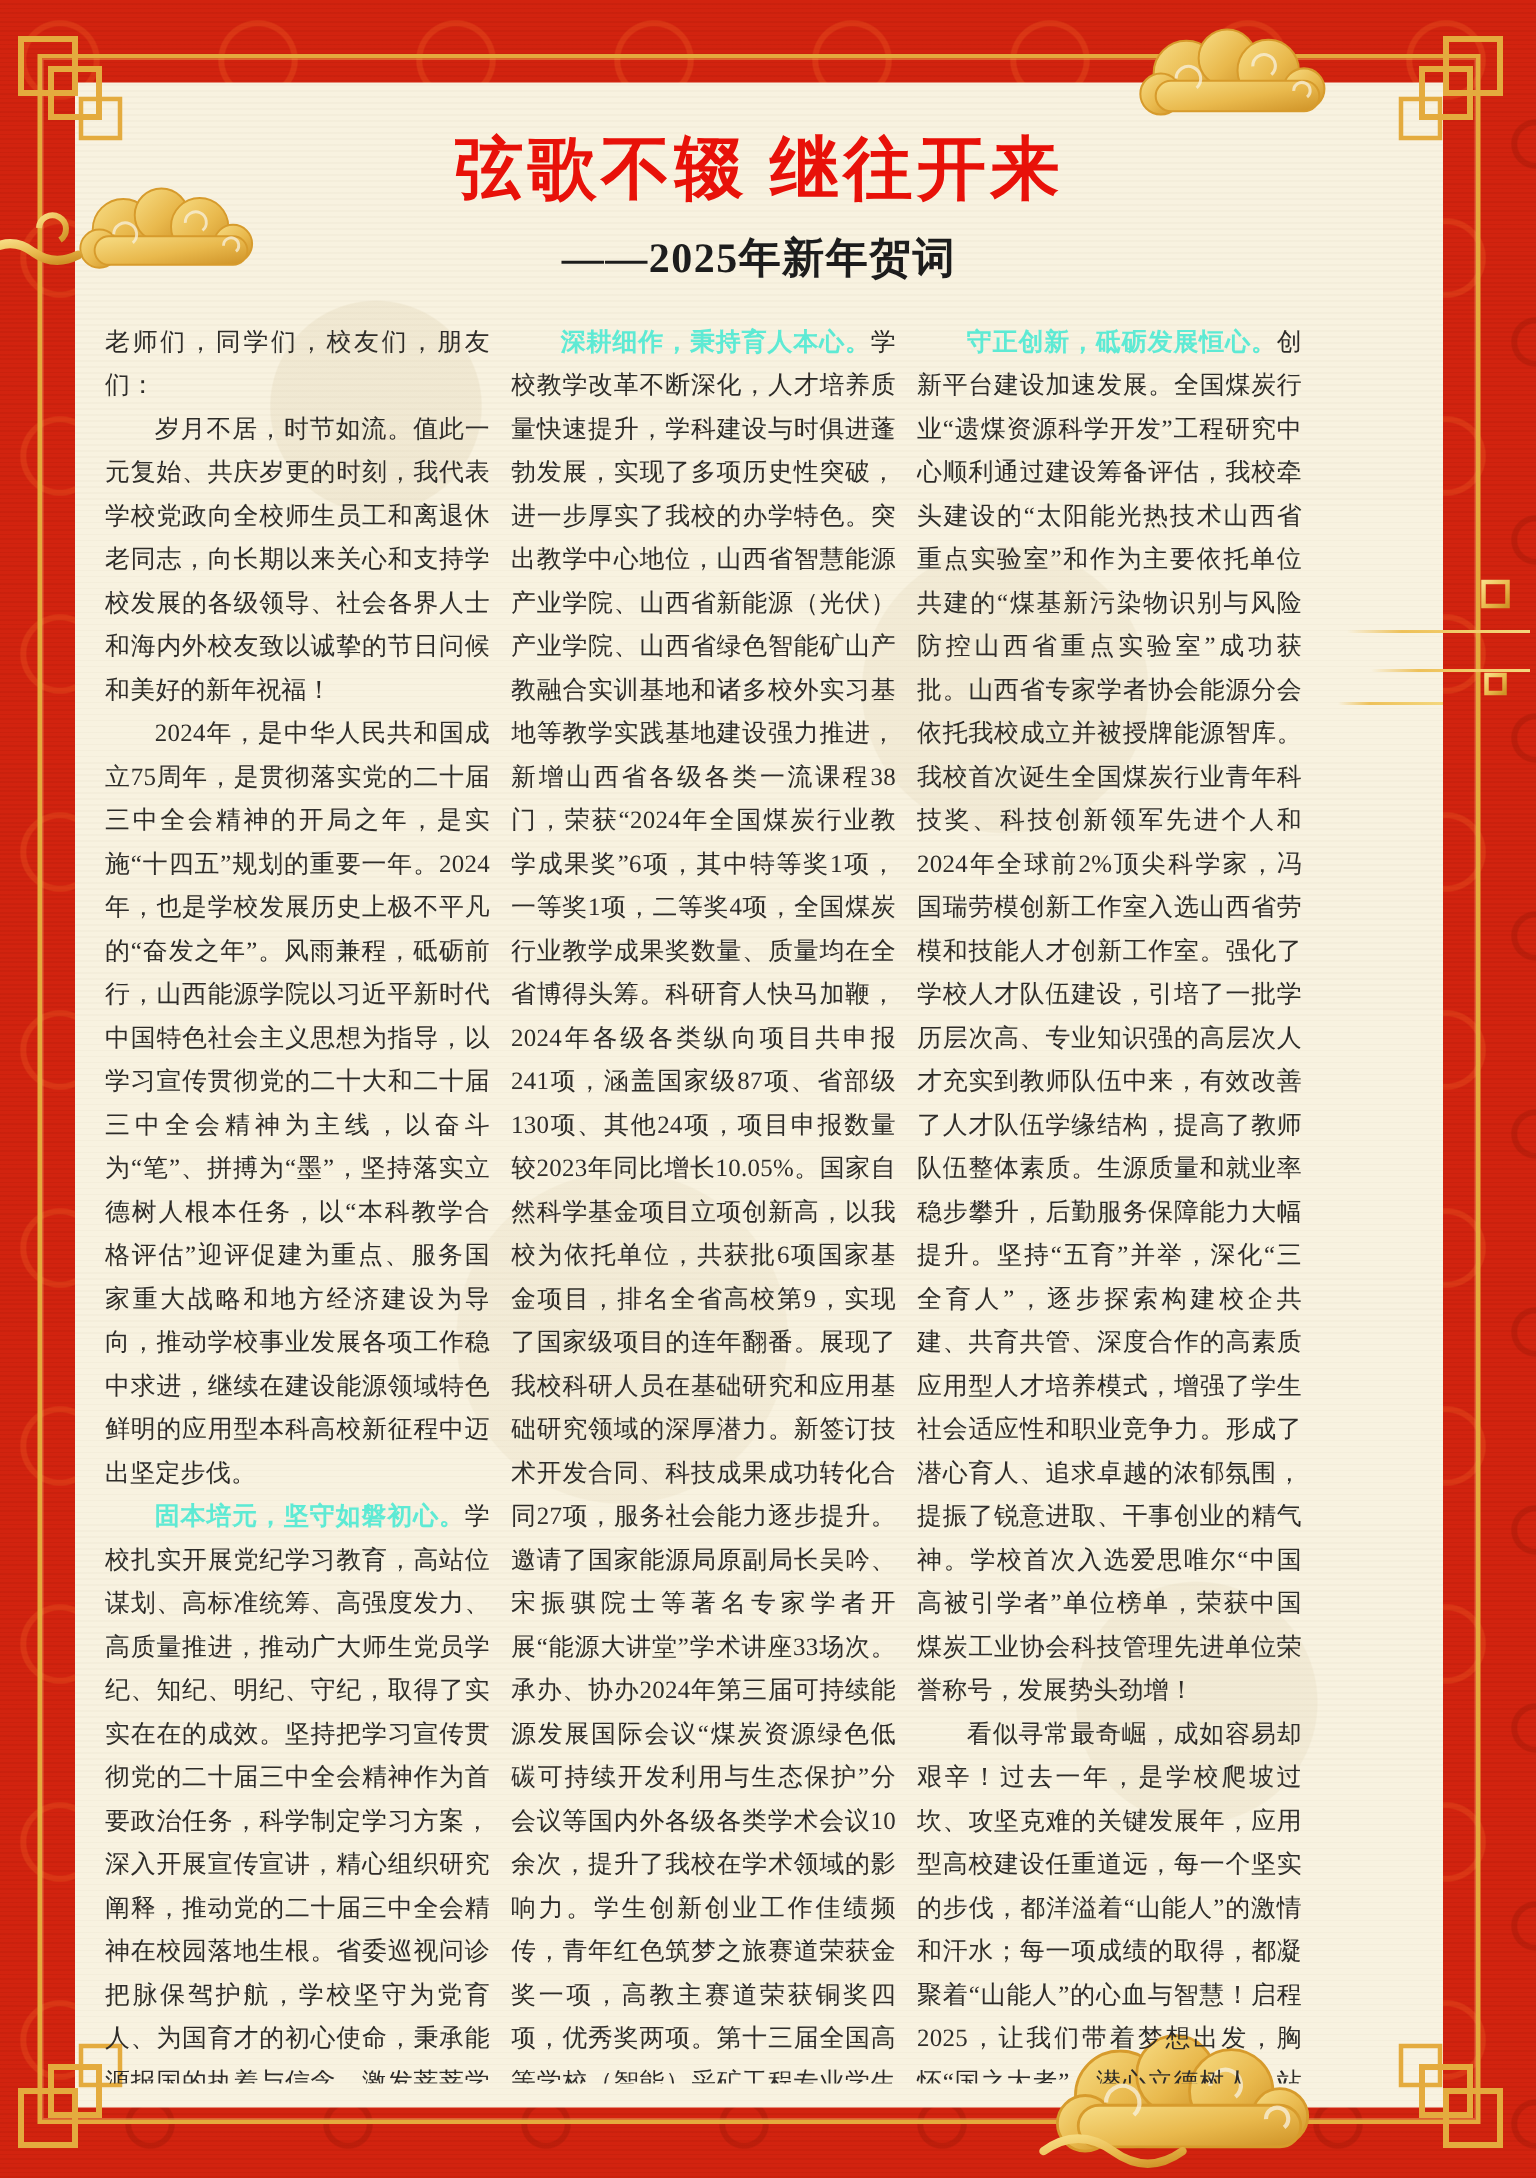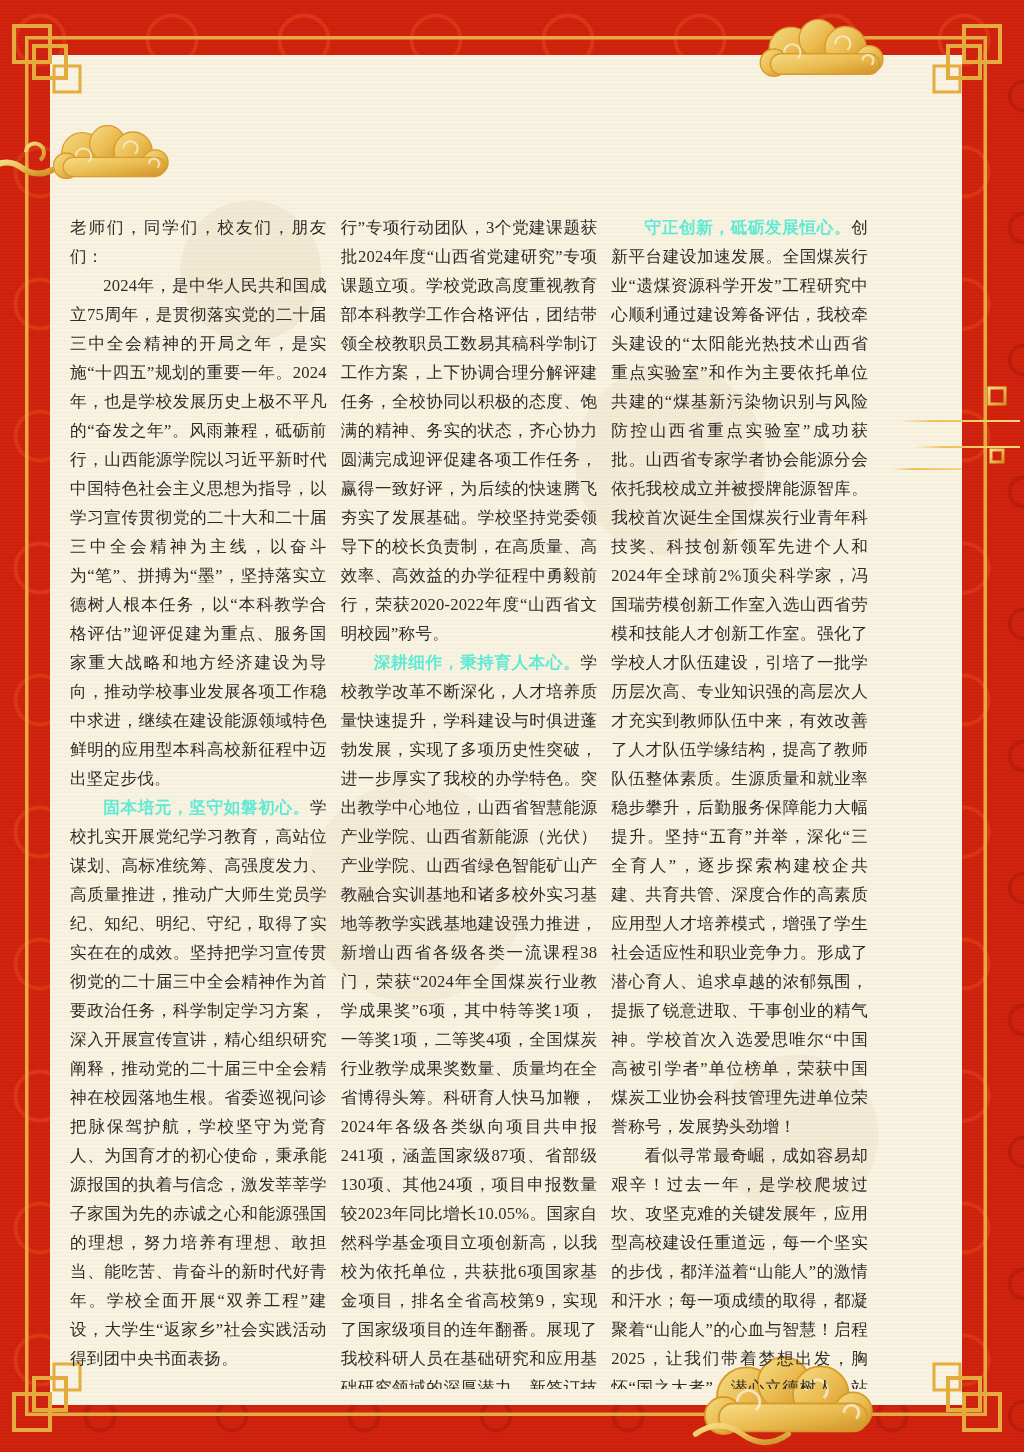--- a/index.html
+++ b/index.html
@@ -137,29 +137,31 @@
       <rect x="4" y="58" width="16" height="16" stroke-width="3"></rect>
       <rect x="6" y="120" width="12" height="12" stroke-width="3"></rect>
     </g>
   </svg>
 </div>
 <div class="hline" style="left:898px;top:420px;width:122px"></div>
 <div class="hline" style="left:914px;top:446px;width:106px"></div>
 <div class="hline" style="left:892px;top:468px;width:70px"></div>
 
 <div class="header">
+  <h1 class="title">弦歌不辍 继往开来</h1>
+  <div class="subtitle">——2025年新年贺词</div>
 </div>
 
 <div class="columns">
   <div class="col">
       <p class="para">老师们，同学们，校友们，朋友们：</p>
+      <p class="para indent">岁月不居，时节如流。值此一元复始、共庆岁更的时刻，我代表学校党政向全校师生员工和离退休老同志，向长期以来关心和支持学校发展的各级领导、社会各界人士和海内外校友致以诚挚的节日问候和美好的新年祝福！</p>
       <p class="para indent">2024年，是中华人民共和国成立75周年，是贯彻落实党的二十届三中全会精神的开局之年，是实施“十四五”规划的重要一年。2024年，也是学校发展历史上极不平凡的“奋发之年”。风雨兼程，砥砺前行，山西能源学院以习近平新时代中国特色社会主义思想为指导，以学习宣传贯彻党的二十大和二十届三中全会精神为主线，以奋斗为“笔”、拼搏为“墨”，坚持落实立德树人根本任务，以“本科教学合格评估”迎评促建为重点、服务国家重大战略和地方经济建设为导向，推动学校事业发展各项工作稳中求进，继续在建设能源领域特色鲜明的应用型本科高校新征程中迈出坚定步伐。</p>
       <p class="para indent"><b>固本培元，坚守如磐初心。</b>学校扎实开展党纪学习教育，高站位谋划、高标准统筹、高强度发力、高质量推进，推动广大师生党员学纪、知纪、明纪、守纪，取得了实实在在的成效。坚持把学习宣传贯彻党的二十届三中全会精神作为首要政治任务，科学制定学习方案，深入开展宣传宣讲，精心组织研究阐释，推动党的二十届三中全会精神在校园落地生根。省委巡视问诊把脉保驾护航，学校坚守为党育人、为国育才的初心使命，秉承能源报国的执着与信念，激发莘莘学子家国为先的赤诚之心和能源强国的理想，努力培养有理想、敢担当、能吃苦、肯奋斗的新时代好青年。学校全面开展“双养工程”建设，大学生“返家乡”社会实践活动得到团中央书面表扬。</p>
     </div>
   <div class="col">
-      <p class="para">行”专项行动团队，3个党建课题获批2024年度“山西省党建研究”专项课题立项。学校党政高度重视教育部本科教学工作合格评估，团结带领全校教职员工数易其稿科学制订工作方案，上下协调合理分解评建任务，全校协同以积极的态度、饱满的精神、务实的状态，齐心协力圆满完成迎评促建各项工作任务，赢得一致好评，为后续的快速腾飞夯实了发展基础。学校坚持党委领导下的校长负责制，在高质量、高效率、高效益的办学征程中勇毅前行，荣获2020-2022年度“山西省文明校园”称号。</p>
       <p class="para indent"><b>深耕细作，秉持育人本心。</b>学校教学改革不断深化，人才培养质量快速提升，学科建设与时俱进蓬勃发展，实现了多项历史性突破，进一步厚实了我校的办学特色。突出教学中心地位，山西省智慧能源产业学院、山西省新能源（光伏）产业学院、山西省绿色智能矿山产教融合实训基地和诸多校外实习基地等教学实践基地建设强力推进，新增山西省各级各类一流课程38门，荣获“2024年全国煤炭行业教学成果奖”6项，其中特等奖1项，一等奖1项，二等奖4项，全国煤炭行业教学成果奖数量、质量均在全省博得头筹。科研育人快马加鞭，2024年各级各类纵向项目共申报241项，涵盖国家级87项、省部级130项、其他24项，项目申报数量较2023年同比增长10.05%。国家自然科学基金项目立项创新高，以我校为依托单位，共获批6项国家基金项目，排名全省高校第9，实现了国家级项目的连年翻番。展现了我校科研人员在基础研究和应用基础研究领域的深厚潜力。新签订技术开发合同、科技成果成功转化合同27项，服务社会能力逐步提升。邀请了国家能源局原副局长吴吟、宋振骐院士等著名专家学者开展“能源大讲堂”学术讲座33场次。承办、协办2024年第三届可持续能源发展国际会议“煤炭资源绿色低碳可持续开发利用与生态保护”分会议等国内外各级各类学术会议10余次，提升了我校在学术领域的影响力。学生创新创业工作佳绩频传，青年红色筑梦之旅赛道荣获金奖一项，高教主赛道荣获铜奖四项，优秀奖两项。第十三届全国高等学校（智能）采矿工程专业学生实践作品大赛获得一等奖2项、二等奖6项、三等奖2项。第七届全国大学生地质技能竞赛荣获地质技能综合应用竞赛单项二等奖2项。创新创业各类赛事获奖数目和质量再创历史新高。学校先后加入山西哲学社</p>
     </div>
   <div class="col">
       <p class="para indent"><b>守正创新，砥砺发展恒心。</b>创新平台建设加速发展。全国煤炭行业“遗煤资源科学开发”工程研究中心顺利通过建设筹备评估，我校牵头建设的“太阳能光热技术山西省重点实验室”和作为主要依托单位共建的“煤基新污染物识别与风险防控山西省重点实验室”成功获批。山西省专家学者协会能源分会依托我校成立并被授牌能源智库。我校首次诞生全国煤炭行业青年科技奖、科技创新领军先进个人和2024年全球前2%顶尖科学家，冯国瑞劳模创新工作室入选山西省劳模和技能人才创新工作室。强化了学校人才队伍建设，引培了一批学历层次高、专业知识强的高层次人才充实到教师队伍中来，有效改善了人才队伍学缘结构，提高了教师队伍整体素质。生源质量和就业率稳步攀升，后勤服务保障能力大幅提升。坚持“五育”并举，深化“三全育人”，逐步探索构建校企共建、共育共管、深度合作的高素质应用型人才培养模式，增强了学生社会适应性和职业竞争力。形成了潜心育人、追求卓越的浓郁氛围，提振了锐意进取、干事创业的精气神。学校首次入选爱思唯尔“中国高被引学者”单位榜单，荣获中国煤炭工业协会科技管理先进单位荣誉称号，发展势头劲增！</p>
       <p class="para indent">看似寻常最奇崛，成如容易却艰辛！过去一年，是学校爬坡过坎、攻坚克难的关键发展年，应用型高校建设任重道远，每一个坚实的步伐，都洋溢着“山能人”的激情和汗水；每一项成绩的取得，都凝聚着“山能人”的心血与智慧！启程2025，让我们带着梦想出发，胸怀“国之大者”、潜心立德树人，站在新的历史方位，面对新征程、新目标、新任务，我们要开好局、起好步、谋好篇。回首来处，“山能人”实干担当的毅力非凡；面向未来，“山能人”直面挑战的信心满满。让我们携手共进、勇攀高峰，共同创造更加美好的明天！</p>
     </div>
 </div>
 
 </body></html>

